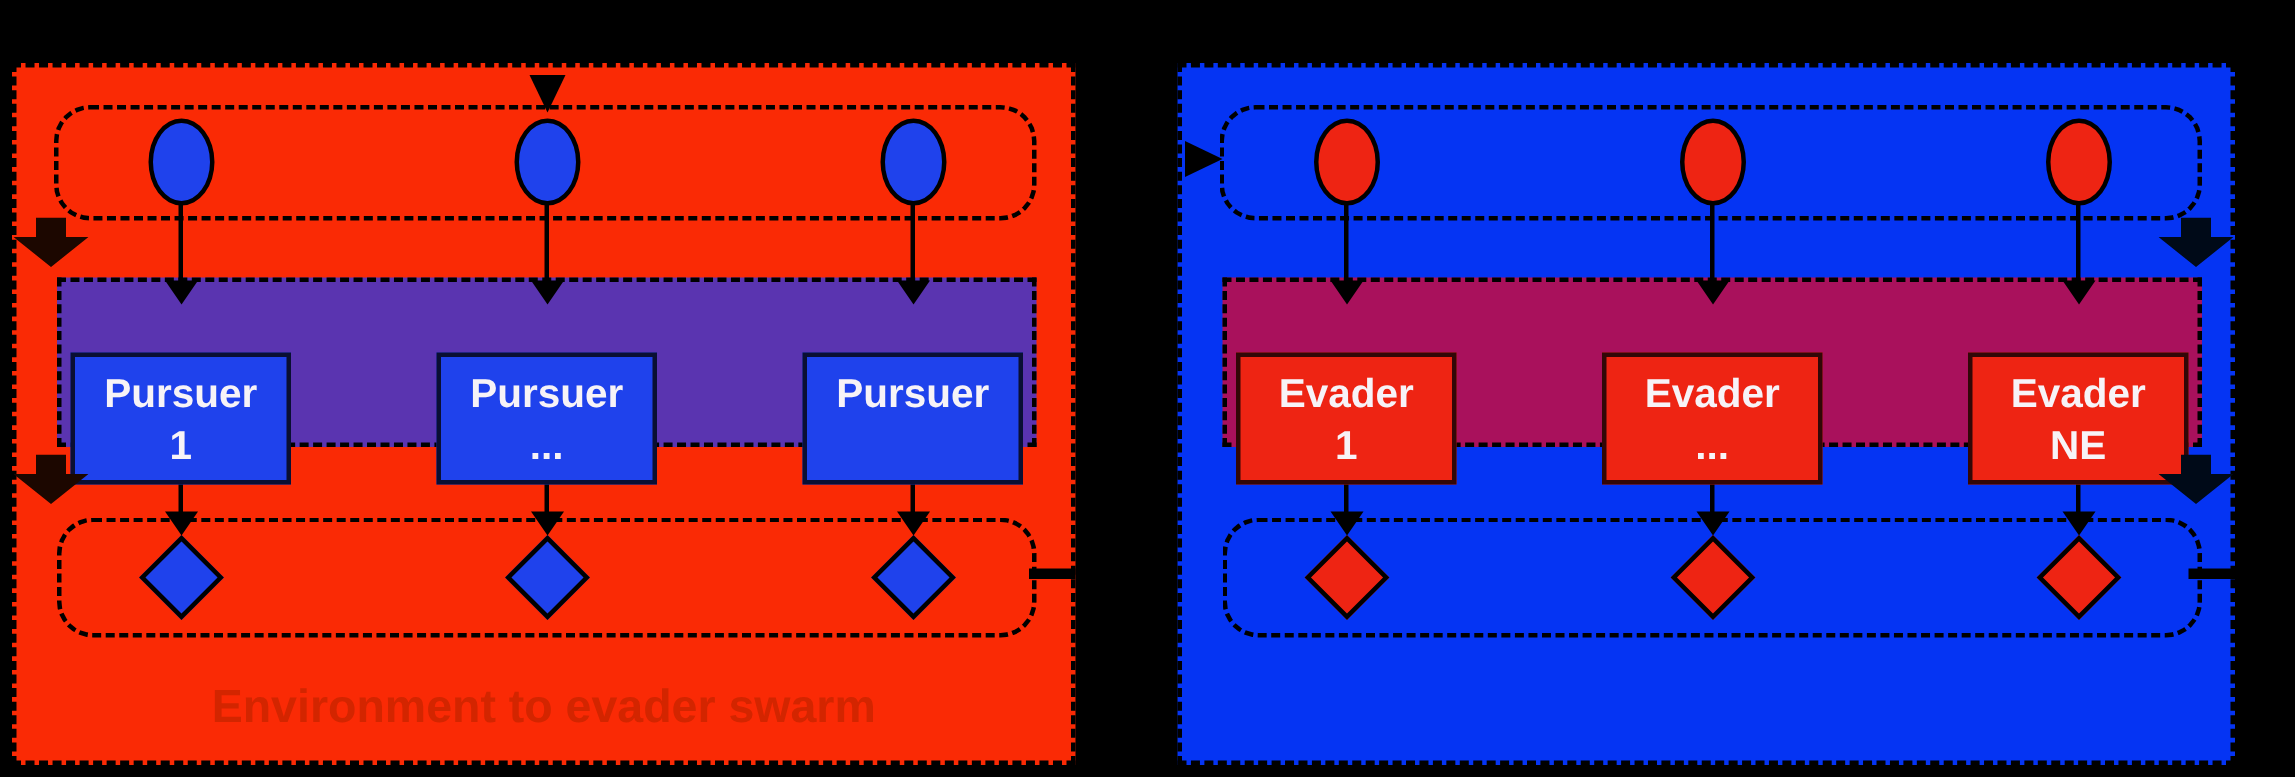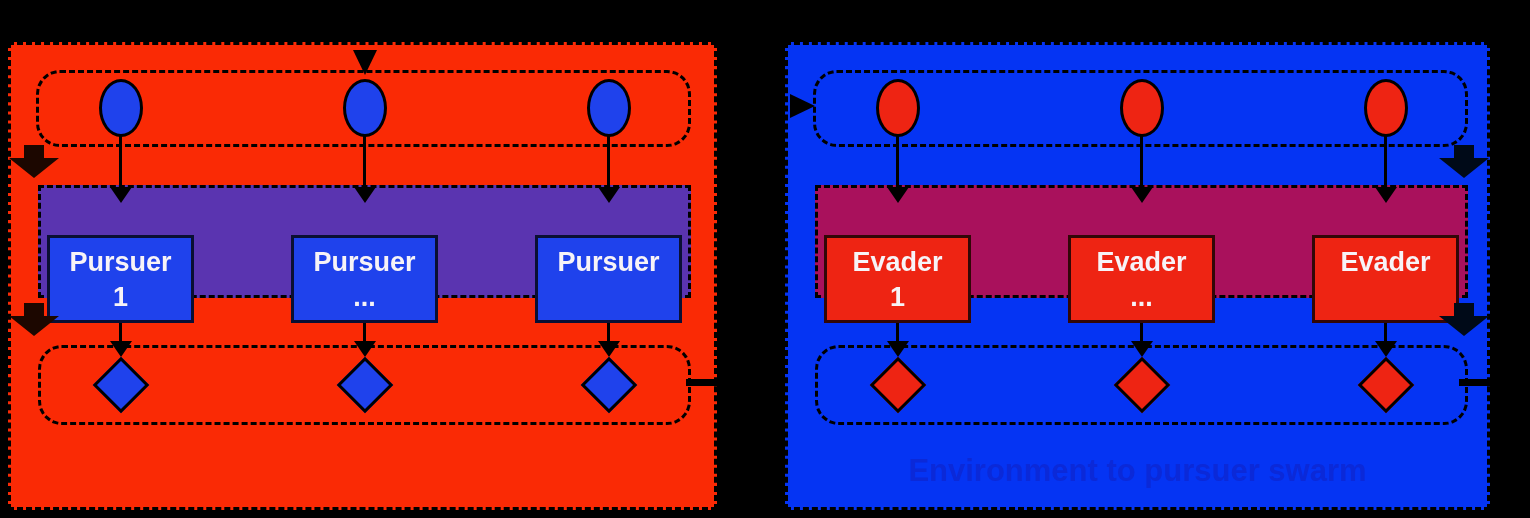--- a/index.html
+++ b/index.html
@@ -114,20 +114,21 @@
     <div class="entry-top"></div>
 
     <svg class="block-arrow ba1" viewBox="0 0 50 33">
       <polygon points="15,0 35,0 35,13 50,13 25,33 0,13 15,13"></polygon>
     </svg>
     <svg class="block-arrow ba2" viewBox="0 0 50 33">
       <polygon points="15,0 35,0 35,13 50,13 25,33 0,13 15,13"></polygon>
     </svg>
 
     <div class="exit-line"></div>
+    <div class="footer">Environment to evader swarm</div>
   </div>
 
   <div class="panel panel-evader" style="--panel-fill: #0534f3; --band-fill: #a9115c; --node-fill: #ee2413; --node-border: #320707; --arrow-fill: #000a18; --footer-color: #0b29d8;">
 
     <div class="obs-box"></div>
     <div class="band"></div>
     <div class="action-box"></div>
 
     <div class="vline c1 p1"></div>
     <div class="vline c1 p2"></div>
@@ -150,32 +151,32 @@
     <div class="agent-box p1">
       <span>Evader</span>
       <span>1</span>
     </div>
     <div class="agent-box p2">
       <span>Evader</span>
       <span>...</span>
     </div>
     <div class="agent-box p3">
       <span>Evader</span>
+      <span>NE</span>
     </div>
 
     <div class="diamond p1"></div>
     <div class="diamond p2"></div>
     <div class="diamond p3"></div>
 
     <div class="entry-left"></div>
 
     <svg class="block-arrow ba1" viewBox="0 0 50 33">
       <polygon points="15,0 35,0 35,13 50,13 25,33 0,13 15,13"></polygon>
     </svg>
     <svg class="block-arrow ba2" viewBox="0 0 50 33">
       <polygon points="15,0 35,0 35,13 50,13 25,33 0,13 15,13"></polygon>
     </svg>
 
     <div class="exit-line"></div>
-    <div class="footer">Environment to pursuer swarm</div>
   </div>
 
 </div>
 
 </body></html>

